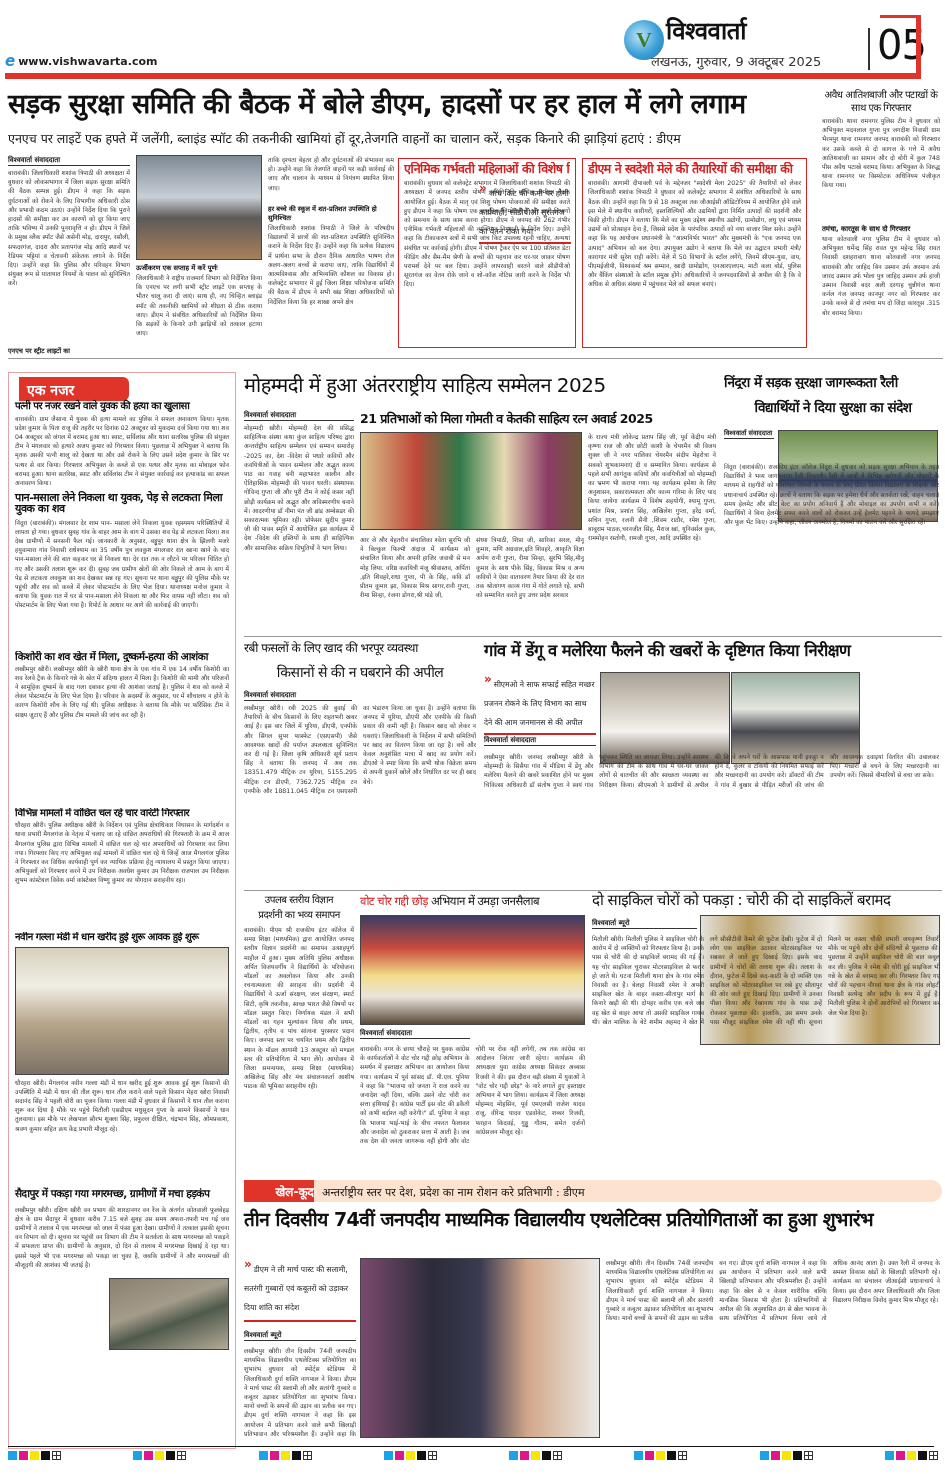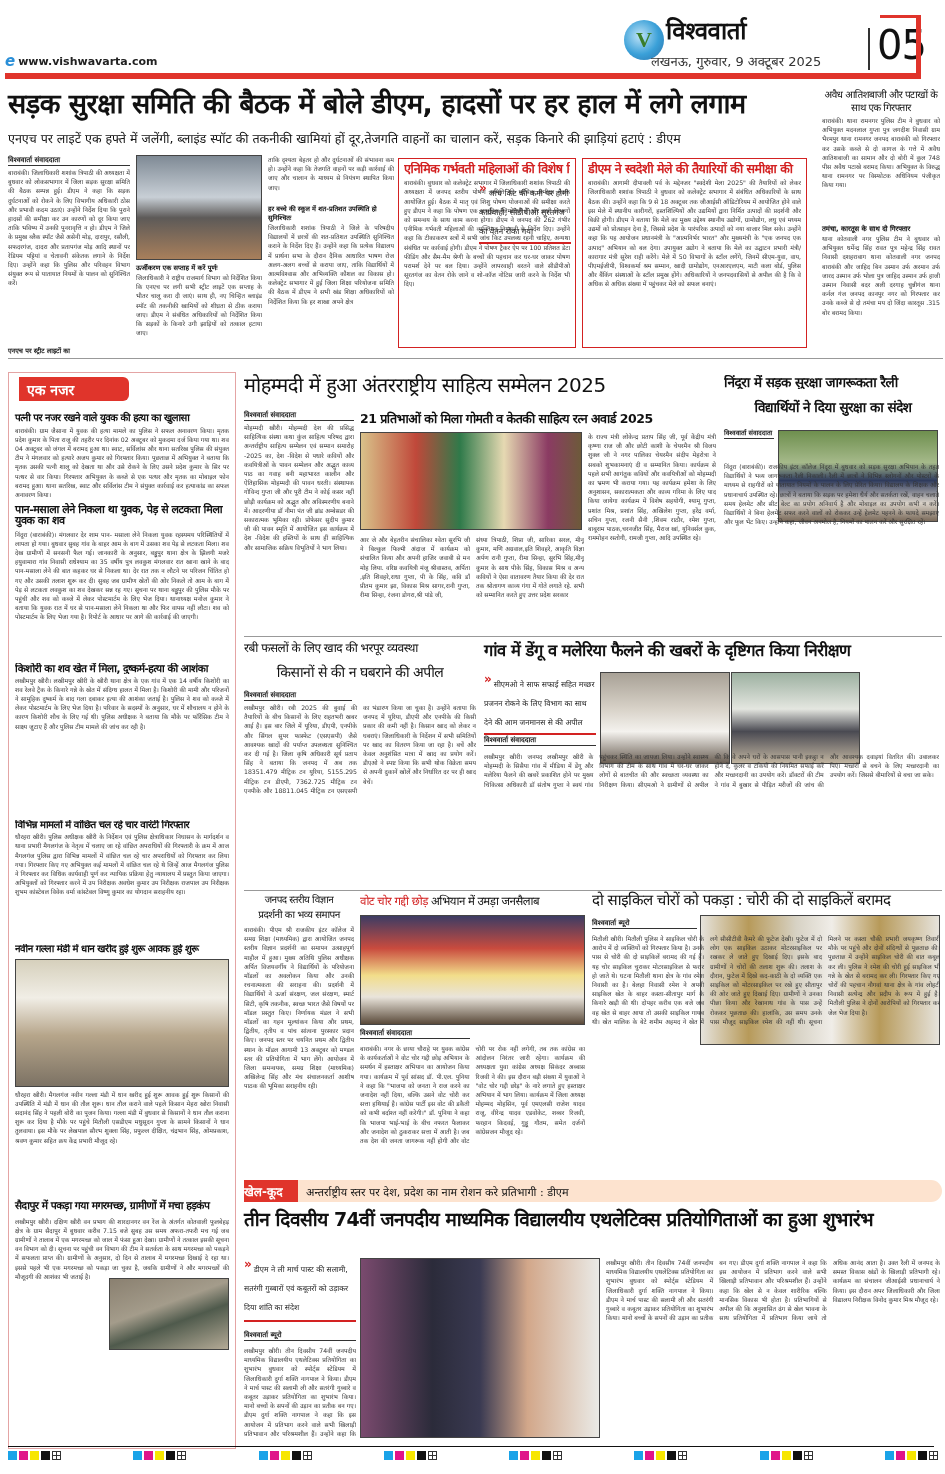--- a/index.html
+++ b/index.html
@@ -74,21 +74,21 @@
   <div class="sub" style="font-size:6.8px">तमंचा, कारतूस के साथ दो गिरफ्तार</div>
   <div class="txt" style="height:106px">थाना कोतवाली नगर पुलिस टीम ने बुधवार को अभियुक्त धर्मेन्द्र सिंह रावत पुत्र महेन्द्र सिंह रावत निवासी दशहराबाग थाना कोतवाली नगर जनपद बाराबंकी और जाहिद बिन उस्मान उर्फ अरमान उर्फ जारद उस्मान उर्फ भोला पुत्र जाहिद उस्मान उर्फ हाजी उस्मान निवासी बदर अली दरगाह चुन्नीगंज थाना कर्नल गंज जनपद कानपुर नगर को गिरफ्तार कर उनके कब्जे से दो तमंचा मय दो जिंदा कारतूस .315 बोर बरामद किया।</div>
 </div>
 
 <div class="abs" style="left:8px;top:358px;width:935px;height:1px;background:#999"></div>
 
 <div class="abs" style="left:8px;top:372px;width:228px;height:1077px;border:1.5px solid #e4a4a4;padding:4px 6px">
   <div style="background:#e0342b;border-radius:0 6px 6px 0;height:24px;width:110px;display:flex;align-items:center;padding-left:8px;margin-left:4px">
     <span style="color:#fff;font-weight:bold;font-size:14px">एक नजर</span>
   </div>
-  <div class="head" style="font-size:10px;margin-top:12px">पत्नी पर नजर रखने वाले युवक की हत्या का खुलासा</div>
+  <div class="head" style="font-size:10px;">पत्नी पर नजर रखने वाले युवक की हत्या का खुलासा</div>
   <div class="txt" style="height:74px;margin-top:2px">बाराबंकी। ग्राम जैसाना में युवक की हत्या मामले का पुलिस ने सफल अनावरण किया। मृतक प्रदेश कुमार के पिता राजू की तहरीर पर दिनांक 02 अक्टूबर को मुकदमा दर्ज किया गया था। शव 04 अक्टूबर को जंगल में बरामद हुआ था। स्वाट, सर्विलांस और थाना सतरिख पुलिस की संयुक्त टीम ने मंगलवार को हत्यारे अजय कुमार को गिरफ्तार किया। पूछताछ में अभियुक्त ने बताया कि मृतक उसकी पत्नी शालू को देखता था और उसे रोकने के लिए उसने प्रदेश कुमार के सिर पर पत्थर से वार किया। गिरफ्तार अभियुक्त के कब्जे से एक पत्थर और मृतक का मोबाइल फोन बरामद हुआ। थाना सतरिख, स्वाट और सर्विलांस टीम ने संयुक्त कार्रवाई कर हत्याकांड का सफल अनावरण किया।</div>
   <div class="head" style="font-size:11px;margin-top:4px">पान-मसाला लेने निकला था युवक, पेड़ से लटकता मिला युवक का शव</div>
   <div class="txt" style="height:129px;margin-top:3px">निंदूरा (बाराबंकी)। मंगलवार देर शाम पान- मसाला लेने निकला युवक रहस्यमय परिस्थितियों में लापता हो गया। बुधवार सुबह गांव के बाहर आम के बाग में उसका शव पेड़ से लटकता मिला। शव देख ग्रामीणों में सनसनी फैल गई। जानकारी के अनुसार, बड्डूपुर थाना क्षेत्र के झिलगी मजरे हयुवामारा गांव निवासी राधेश्याम का 35 वर्षीय पुत्र लवकुश मंगलवार रात खाना खाने के बाद पान-मसाला लेने की बात कहकर घर से निकला था। देर रात तक न लौटने पर परिजन चिंतित हो गए और उसकी तलाश शुरू कर दी। सुबह जब ग्रामीण खेतों की ओर निकले तो आम के बाग में पेड़ से लटकता लवकुश का शव देखकर सन्न रह गए। सूचना पर थाना बड्डूपुर की पुलिस मौके पर पहुंची और शव को कब्जे में लेकर पोस्टमार्टम के लिए भेज दिया। थानाध्यक्ष मनोज कुमार ने बताया कि युवक रात में घर से पान-मसाला लेने निकला था और फिर वापस नहीं लौटा। शव को पोस्टमार्टम के लिए भेजा गया है। रिपोर्ट के आधार पर आगे की कार्रवाई की जाएगी।</div>
   <div class="head" style="font-size:10.5px;margin-top:4px;white-space:nowrap;overflow:hidden">किशोरी का शव खेत में मिला, दुष्कर्म-हत्या की आशंका</div>
   <div class="txt" style="height:140px;margin-top:2px">लखीमपुर खीरी। लखीमपुर खीरी के खीरी थाना क्षेत्र के एक गांव में एक 14 वर्षीय किशोरी का शव रेलवे ट्रैक के किनारे गन्ने के खेत में संदिग्ध हालत में मिला है। किशोरी की मामी और परिजनों ने सामूहिक दुष्कर्म के बाद गला दबाकर हत्या की आशंका जताई है। पुलिस ने शव को कब्जे में लेकर पोस्टमार्टम के लिए भेज दिया है। परिवार के सदस्यों के अनुसार, घर में शौचालय न होने के कारण किशोरी शौच के लिए गई थी। पुलिस अधीक्षक ने बताया कि मौके पर फॉरेंसिक टीम ने साक्ष्य जुटाए हैं और पुलिस टीम मामले की जांच कर रही है।</div>
   <div class="head" style="font-size:10px;margin-top:4px;white-space:nowrap;overflow:hidden">विभिन्न मामलों में वांछित चल रहे चार वारंटी गिरफ्तार</div>
   <div class="txt" style="height:92px;margin-top:2px">धौरहरा खीरी। पुलिस अधीक्षक खीरी के निर्देशन एवं पुलिस क्षेत्राधिकार निघासन के मार्गदर्शन व थाना प्रभारी मैगलगंज के नेतृत्व में चलाए जा रहे वांछित अपराधियों की गिरफ्तारी के क्रम में आज मैगलगंज पुलिस द्वारा विभिन्न मामलों में वांछित चल रहे चार अपराधियों को गिरफ्तार कर लिया गया। गिरफ्तार किए गए अभियुक्त कई मामलों में वांछित चल रहे थे जिन्हें आज मैगलगंज पुलिस ने गिरफ्तार कर विधिक कार्यवाही पूर्ण कर न्यायिक प्रक्रिया हेतु न्यायालय में प्रस्तुत किया जाएगा। अभियुक्तों को गिरफ्तार करने में उप निरीक्षक अवधेश कुमार उप निरीक्षक राजपाल उप निरीक्षक शुभम कांस्टेबल विवेक वर्मा कांस्टेबल विष्णु कुमार का योगदान सराहनीय रहा।</div>
   <div class="head" style="font-size:10px;margin-top:20px;white-space:nowrap;overflow:hidden">नवीन गल्ला मंडी में धान खरीद हुई शुरू आवक हुई शुरू</div>
   <div class="photo" style="height:128px;margin-top:4px;background:linear-gradient(180deg,#d6d0bc 0%,#f1eee6 30%,#b6a58a 60%,#7c7264 100%)"></div>
   <div class="txt" style="height:110px;margin-top:3px">धौरहरा खीरी। मैगलगंज नवीन गल्ला मंडी में धान खरीद हुई शुरू आवक हुई शुरू किसानों की उपस्थिति में मंडी में धान की तौल शुरू। धान तौल कराने वाले पहले किसान मेहरा खोरा निवासी सदानंद सिंह ने पहली बोरी का पूजन किया। गल्ला मंडी में बुधवार से किसानों ने धान तौल कराना शुरू कर दिया है मौके पर पहुंचे मितौली एसडीएम मधुसूदन गुप्ता के सामने किसानों ने धान तुलवाया। इस मौके पर लेखपाल सौरभ शुक्ला सिंह, प्रफुल्ल दीक्षित, चंद्रभान सिंह, ओमप्रकाश, श्रवण कुमार सहित क्रय केंद्र प्रभारी मौजूद रहे।</div>
@@ -135,21 +135,21 @@
 </div>
 <div class="abs photo" style="left:600px;top:672px;width:130px;height:92px;background:linear-gradient(180deg,#a8a196 0%,#d8d2c8 40%,#f4f2ee 65%,#6b6055 100%)"></div>
 <div class="abs photo" style="left:731px;top:672px;width:129px;height:92px;background:linear-gradient(180deg,#9db1a1 0%,#e4e6e0 40%,#4a4a52 65%,#c0b4a0 100%)"></div>
 <div class="abs" style="left:484px;top:735px;width:112px">
   <div class="by">विश्ववार्ता संवाददाता</div>
 </div>
 <div class="abs txt" style="left:484px;top:752px;width:455px;height:135px;column-count:4;column-gap:6px">लखीमपुर खीरी। जनपद लखीमपुर खीरी के मोहम्मदी के सिसैया गांव में मीडिया में डेंगू और मलेरिया फैलने की खबरें प्रकाशित होने पर मुख्य चिकित्सा अधिकारी डॉ संतोष गुप्ता ने स्वयं गांव पहुंचकर स्थिति का जायजा लिया। उन्होंने स्वास्थ्य विभाग की टीम के साथ गांव में घर-घर जाकर लोगों से बातचीत की और स्वच्छता व्यवस्था का निरीक्षण किया। सीएमओ ने ग्रामीणों से अपील की कि वे अपने घरों के आसपास पानी इकट्ठा न होने दें, कूलर व टंकियों की नियमित सफाई करें और मच्छरदानी का उपयोग करें। डॉक्टरों की टीम ने गांव में बुखार से पीड़ित मरीजों की जांच की और आवश्यक दवाइयां वितरित कीं। उबालकर पिएं। मच्छरों से बचने के लिए मच्छरदानी का उपयोग करें। जिससे बीमारियों से बचा जा सके।</div>
 
 <div class="abs" style="left:244px;top:890px;width:698px;height:1px;background:#999"></div>
 
-<div class="abs head" style="left:244px;top:895px;width:110px;font-size:10px;font-weight:normal;text-align:center">जनपद स्तरीय विज्ञान</div>
+<div class="abs head" style="left:244px;top:895px;width:110px;font-size:10px;font-weight:normal;text-align:center">उपलब स्तरीय विज्ञान</div>
 <div class="abs head" style="left:244px;top:910px;width:110px;font-size:10px;font-weight:normal;text-align:center">प्रदर्शनी का भव्य समापन</div>
 <div class="abs txt" style="left:244px;top:925px;width:110px;height:250px">बाराबंकी। पीएम श्री राजकीय इंटर कॉलेज में समग्र शिक्षा (माध्यमिक) द्वारा आयोजित जनपद स्तरीय विज्ञान प्रदर्शनी का समापन उत्साहपूर्ण माहौल में हुआ। मुख्य अतिथि पुलिस अधीक्षक अर्पित विजयवर्गीय ने विद्यार्थियों के परियोजना मॉडलों का अवलोकन किया और उनकी रचनात्मकता की सराहना की। प्रदर्शनी में विद्यार्थियों ने ऊर्जा संरक्षण, जल संरक्षण, स्मार्ट सिटी, कृषि तकनीक, स्वच्छ भारत जैसे विषयों पर मॉडल प्रस्तुत किए। निर्णायक मंडल ने सभी मॉडलों का गहन मूल्यांकन किया और प्रथम, द्वितीय, तृतीय व पांच सांत्वना पुरस्कार प्रदान किए। जनपद स्तर पर चयनित प्रथम और द्वितीय स्थान के मॉडल आगामी 13 अक्टूबर को मण्डल स्तर की प्रतियोगिता में भाग लेंगे। आयोजन में जिला समन्वयक, समग्र शिक्षा (माध्यमिक) अखिलेन्द्र सिंह और मंच संचालनकर्ता आशीष पाठक की भूमिका सराहनीय रही।</div>
 
 <div class="abs head" style="left:360px;top:895px;width:225px;font-size:11.5px;font-weight:normal;white-space:nowrap">
   <span style="color:#d32222">वोट चोर गद्दी छोड़</span>
   <span>अभियान में उमड़ा जनसैलाब</span>
 </div>
 <div class="abs photo" style="left:360px;top:915px;width:225px;height:110px;background:linear-gradient(180deg,#3c3c64 0%,#c94b3e 30%,#f2dd8a 55%,#e9e4db 75%,#5a4a3a 100%)"></div>
 <div class="abs" style="left:360px;top:1028px;width:110px">
   <div class="by">विश्ववार्ता संवाददाता</div>
@@ -157,21 +157,21 @@
 <div class="abs txt" style="left:360px;top:1044px;width:225px;height:132px;column-count:2;column-gap:6px">बाराबंकी। नगर के छाया चौराहे पर युवक कांग्रेस के कार्यकर्ताओं ने वोट चोर गद्दी छोड़ अभियान के समर्थन में हस्ताक्षर अभियान का आयोजन किया गया। कार्यक्रम में पूर्व सांसद डॉ. पी.एल. पुनिया ने कहा कि "भाजपा को जनता ने राज करने का जनादेश नहीं दिया, बल्कि उसने वोट चोरी कर सत्ता हथियाई है। कांग्रेस पार्टी इस वोट की डकैती को कभी बर्दाश्त नहीं करेगी।" डॉ. पुनिया ने कहा कि भाजपा भाई-भाई के बीच नफरत फैलाकर और जनादेश को ठुकराकर सत्ता में आती है। जब तक देश की जनता जागरूक नहीं होगी और वोट चोरी पर रोक नहीं लगेगी, तब तक कांग्रेस का आंदोलन निरंतर जारी रहेगा। कार्यक्रम की अध्यक्षता युवा कांग्रेस अध्यक्ष सिकंदर अब्बास रिजवी ने की। इस दौरान बड़ी संख्या में युवाओं ने "वोट चोर गद्दी छोड़" के नारे लगाते हुए हस्ताक्षर अभियान में भाग लिया। कार्यक्रम में जिला अध्यक्ष मोहम्मद मोहसिन, पूर्व एमएलसी राजेश यादव राजू, वीरेन्द्र यादव एडवोकेट, शब्बर रिजवी, फरहान किदवई, गुड्डू गौतम, समेत दर्जनों कांग्रेसजन मौजूद रहे।</div>
 
 <div class="abs head" style="left:592px;top:893px;width:350px;font-size:15px;font-weight:normal;white-space:nowrap">दो साइकिल चोरों को पकड़ा : चोरी की दो साइकिलें बरामद</div>
 <div class="abs" style="left:592px;top:918px;width:105px">
   <div class="by">विश्ववार्ता ब्यूरो</div>
 </div>
 <div class="abs photo" style="left:700px;top:915px;width:240px;height:130px;background:linear-gradient(90deg,#e6e3dc 0%,#b79a5a 20%,#d7d2c4 40%,#f0ede8 55%,#b79a5a 75%,#e6e3dc 100%)"></div>
 <div class="abs txt" style="left:592px;top:934px;width:348px;height:242px;column-count:3;column-gap:6px">मितौली खीरी। मितौली पुलिस ने साइकिल चोरी के आरोप में दो व्यक्तियों को गिरफ्तार किया है। उनके पास से चोरी की दो साइकिलें बरामद की गई हैं। यह चोर साइकिल चुराकर मोटरसाइकिल से फरार हो जाते थे। घटना मितौली थाना क्षेत्र के गांव रमेश निवासी का है। बेलहा निवासी रमेश ने अपनी साइकिल खेत के बाहर कस्ता-सीतापुर मार्ग के किनारे खड़ी की थी। दोपहर करीब एक बजे जब वह खेत से बाहर आया तो उसकी साइकिल गायब थी। खेत मालिक के बेटे शमीम अहमद ने खेत में लगे सीसीटीवी कैमरे की फुटेज देखी। फुटेज में दो लोग एक साइकिल उठाकर मोटरसाइकिल पर रखकर ले जाते हुए दिखाई दिए। इसके बाद ग्रामीणों ने चोरों की तलाश शुरू की। तलाश के दौरान, फुटेज में दिखे कद-काठी के दो व्यक्ति एक साइकिल को मोटरसाइकिल पर रखे हुए सीतापुर की ओर जाते हुए दिखाई दिए। ग्रामीणों ने उनका पीछा किया और रेखानाथ गांव के पास उन्हें रोककर पूछताछ की। हालांकि, उस समय उनके पास मौजूद साइकिल रमेश की नहीं थी। सूचना मिलने पर कस्ता चौकी प्रभारी जयकृष्ण तिवारी मौके पर पहुंचे और दोनों संदिग्धों से पूछताछ की। पूछताछ में उन्होंने साइकिल चोरी की बात कबूल कर ली। पुलिस ने रमेश की चोरी हुई साइकिल भी गन्ने के खेत से बरामद कर ली। गिरफ्तार किए गए चोरों की पहचान नौगवां थाना क्षेत्र के गांव लोहटी निवासी सत्येन्द्र और प्रदीप के रूप में हुई है। मितौली पुलिस ने दोनों आरोपियों को गिरफ्तार कर जेल भेज दिया है।</div>
 
 <div class="abs" style="left:244px;top:1180px;width:698px;height:22px;background:#fde3cf;border-radius:0 11px 11px 0;display:flex;align-items:center">
-  <div style="background:#e0342b;height:22px;width:54px;display:flex;align-items:center;justify-content:flex-start">
+  <div style="background:#e0342b;height:22px;width:70px;display:flex;align-items:center;justify-content:flex-end">
     <span style="color:#fff;font-weight:bold;font-size:12px">खेल-कूद</span>
   </div>
   <span style="font-size:11px;margin-left:8px;color:#111">अन्तर्राष्ट्रीय स्तर पर देश, प्रदेश का नाम रोशन करे प्रतिभागी : डीएम</span>
 </div>
 <div class="abs head" style="left:244px;top:1210px;width:698px;font-size:19px;font-weight:bold;white-space:nowrap">तीन दिवसीय 74वीं जनपदीय माध्यमिक विद्यालयीय एथलेटिक्स प्रतियोगिताओं का हुआ शुभारंभ</div>
 <div class="abs" style="left:244px;top:1257px;width:112px">
   <span style="color:#d32222;font-weight:bold;font-size:12px;float:left;margin-right:2px">»</span>
   <span style="font-size:7.6px;line-height:12px;color:#222">डीएम ने ली मार्च पास्ट की सलामी, सतरंगी गुब्बारों एवं कबूतरों को उड़ाकर दिया शांति का संदेश</span>
   <div style="height:1.5px;background:#d32222;margin-top:6px"></div>
 </div>

